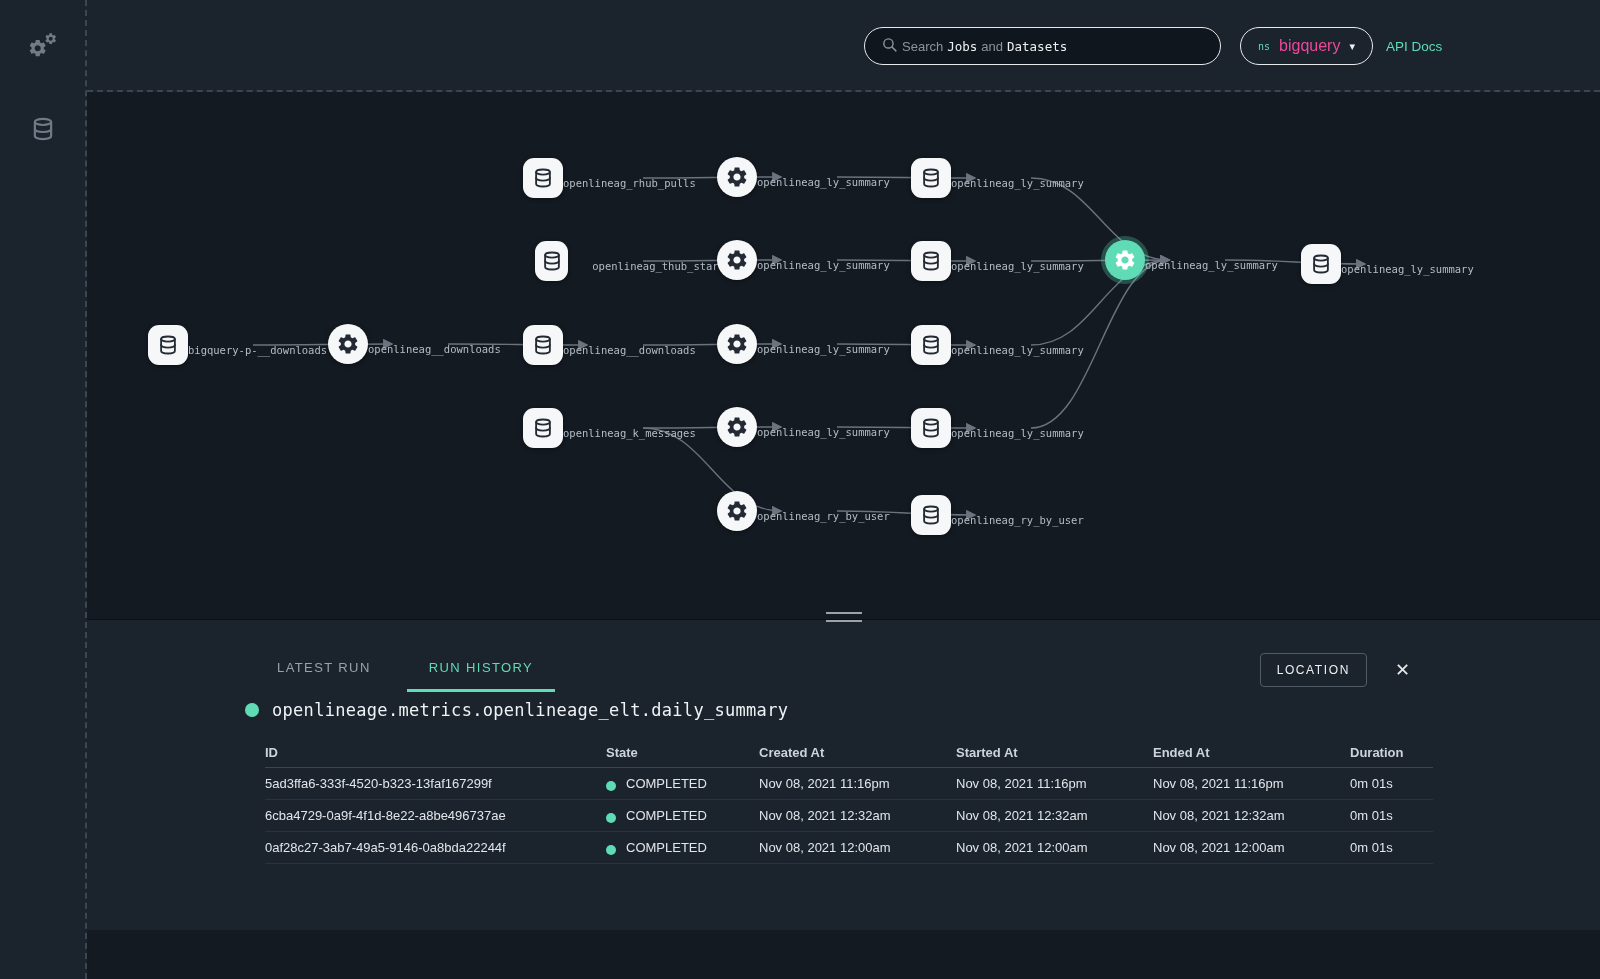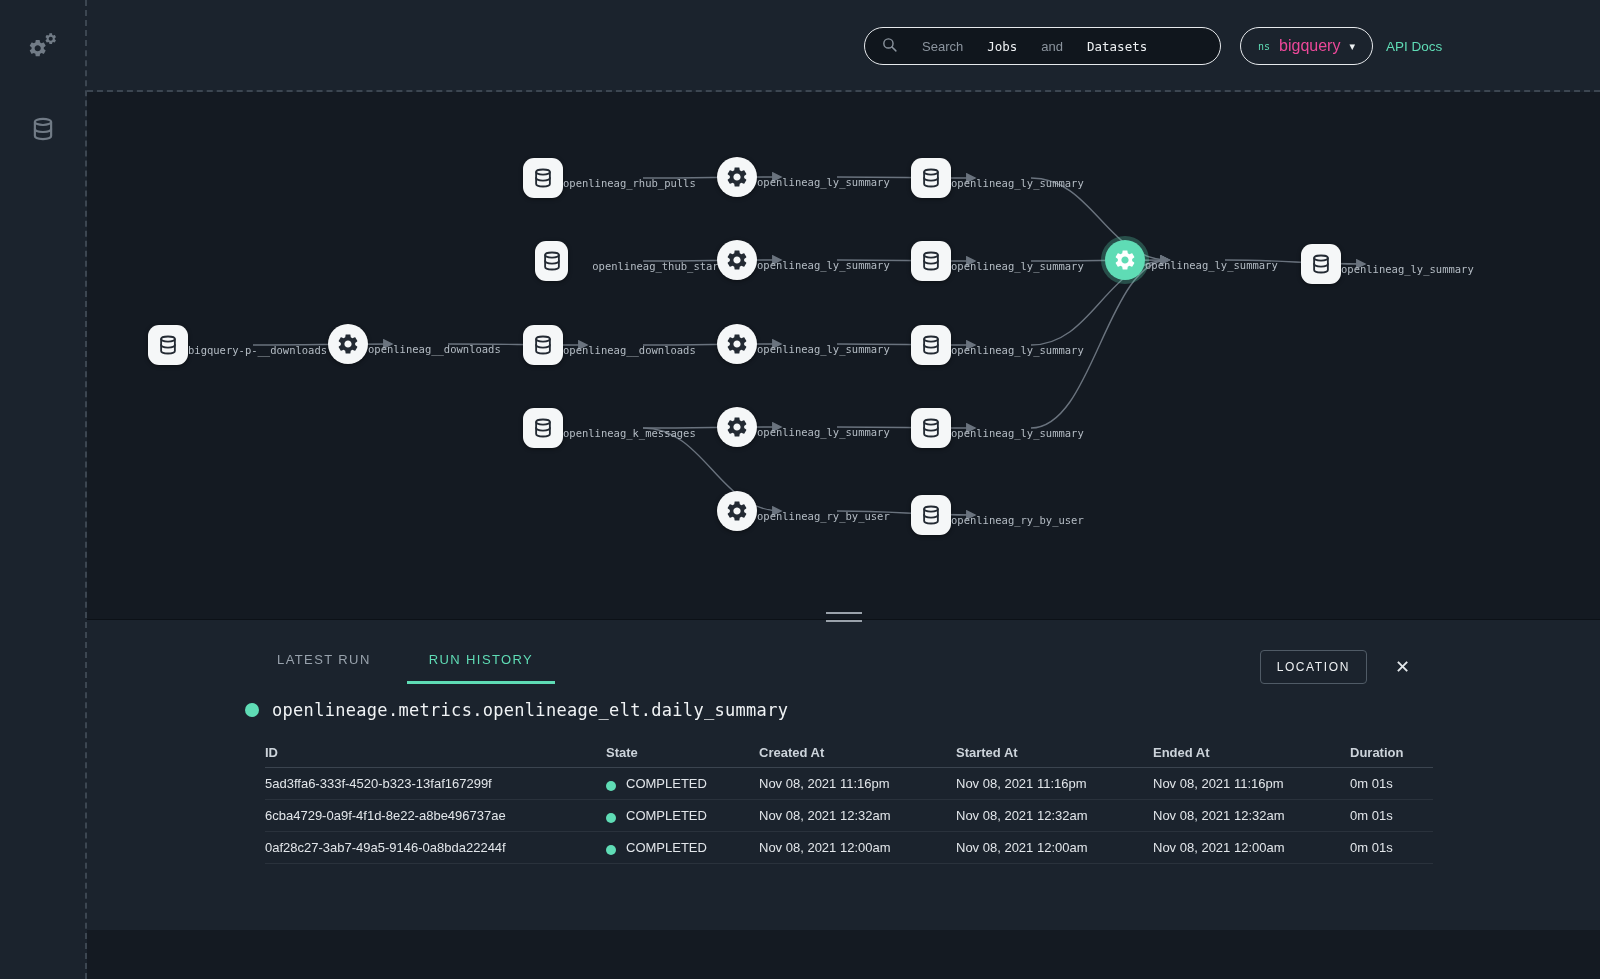--- a/index.html
+++ b/index.html
@@ -20,33 +20,33 @@
   .node-label{margin-top:9px;font-family:"DejaVu Sans Mono",monospace;font-size:10.5px;color:#b4bcc4;white-space:nowrap}
 
   
   #sidebar{position:absolute;left:0;top:0;width:87px;height:100%;background:#1b232d;border-right:2px dashed #3c4651;z-index:5}
   .side-btn{position:absolute;left:50%;transform:translateX(-50%);background:none;border:none;cursor:pointer;opacity:.9}
 
   
   #header{position:absolute;left:87px;top:0;right:0;height:92px;background:#1b232d;border-bottom:2px dashed #3c4651;z-index:4}
   .logo{position:absolute;left:140px;top:0;height:92px;display:flex;align-items:center;gap:14px}
   .brand{font-size:21px;font-weight:bold;letter-spacing:3px;color:#ffffff}
-  .search{position:absolute;left:777px;top:27px;width:357px;height:38px;border:1px solid #e6e9ec;border-radius:19px;background:#10161d;display:flex;align-items:center;padding:0 16px;gap:24px;font-size:13px;cursor:text}
+  .search{position:absolute;left:777px;top:27px;width:357px;height:38px;border:1px solid #e6e9ec;border-radius:19px;background:#10161d;display:flex;align-items:center;padding:0 16px;gap:4px;font-size:13px;cursor:text}
   .search .ph{color:#8b949e}
   .search .strong{color:#eef1f3;font-family:"DejaVu Sans Mono",monospace;font-size:12.5px}
   .ns-pill{position:absolute;left:1153px;top:27px;height:38px;border:1px solid #e6e9ec;border-radius:19px;background:transparent;display:flex;align-items:center;gap:9px;padding:0 17px;cursor:pointer;font-family:inherit}
   .ns-pill .ns-key{color:var(--accent,#5fdcb5);font-family:"DejaVu Sans Mono",monospace;font-size:10px}
   .ns-pill .ns-val{color:#ec4899;font-size:16px}
   .ns-pill .caret{color:#eef1f3;font-size:11px}
   .api-docs{position:absolute;left:1299px;top:0;height:92px;display:flex;align-items:center;color:var(--accent,#5fdcb5);font-size:13.5px;cursor:pointer}
 
   
   #drawer{position:absolute;left:87px;top:619px;right:0;bottom:49px;background:#1b232d;border-top:1px solid #0c1117;z-index:3}
   .handle{position:absolute;top:-8px;left:50%;transform:translateX(-50%);width:36px;height:10px;border-top:2px solid #9aa2ab;border-bottom:2px solid #9aa2ab;cursor:row-resize}
-  .tabs-row{position:absolute;top:20px;left:168px;right:190px;display:flex;align-items:flex-end}
+  .tabs-row{position:absolute;top:28px;left:168px;right:190px;display:flex;align-items:center}
   .tab{background:none;border:none;color:#98a2ac;font-family:inherit;font-size:13px;letter-spacing:1.4px;padding:12px 22px 14px;cursor:pointer;border-bottom:3px solid transparent;margin-right:14px}
   .tab.active{color:var(--accent,#5fdcb5);border-bottom-color:var(--accent,#5fdcb5)}
   .actions{margin-left:auto;display:flex;align-items:center}
   .loc-btn{background:none;border:1px solid #505b66;border-radius:4px;color:#eef1f3;font-size:12px;letter-spacing:1.6px;padding:9px 16px;cursor:pointer;font-family:inherit}
   .close-btn{background:none;border:none;color:#e3e7ea;font-size:18px;cursor:pointer;margin-left:28px;line-height:1}
   .title-row{position:absolute;top:80px;left:158px;display:flex;align-items:center;gap:13px}
   .dot{width:14px;height:14px;border-radius:50%;background:var(--accent,#5fdcb5);flex:0 0 auto}
   .dot.small{width:10px;height:10px;margin-right:10px}
   .job-title{font-family:"DejaVu Sans Mono",monospace;font-size:17px;color:#f0f3f5;letter-spacing:.3px}
   .runs-table{position:absolute;top:118px;left:178px;width:1168px}

